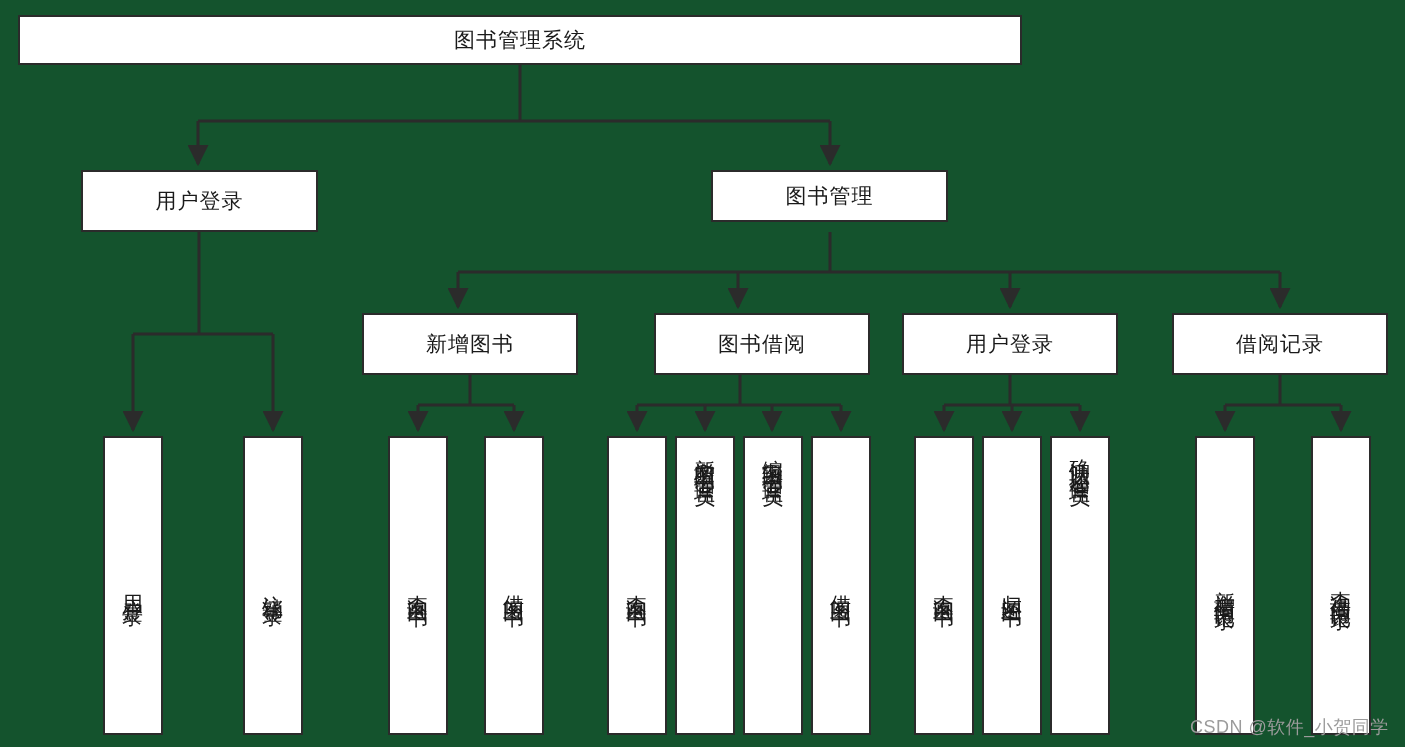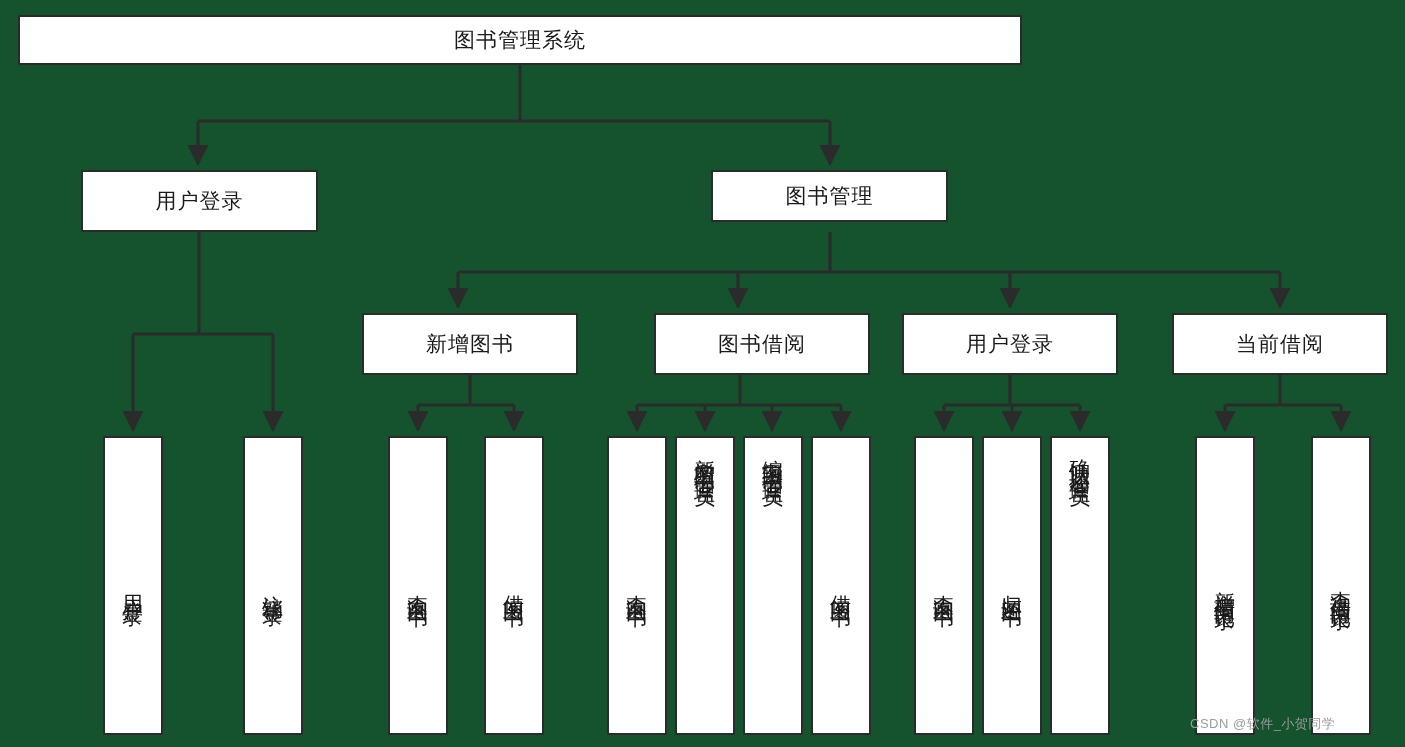--- a/index.html
+++ b/index.html
@@ -50,21 +50,21 @@
     letter-spacing: 4px;
     line-height: 1;
     white-space: nowrap;
   }
   .node.v.centered {
     align-items: center;
     padding-top: 0;
   }
   .watermark {
     position: absolute;
-    font-size: 13px;
+    font-size: 18px;
     color: #9b9b9b;
     white-space: nowrap;
     letter-spacing: 0.5px;
   }
 </style>
 </head>
 <body>
 
 <div id="canvas">
 
@@ -122,21 +122,21 @@
   </svg>
 
   <div class="node h" style="left:18px; top:15px; width:1004px; height:50px;">图书管理系统</div>
 
   <div class="node h" style="left:81px; top:170px; width:237px; height:62px;">用户登录</div>
   <div class="node h" style="left:711px; top:170px; width:237px; height:52px;">图书管理</div>
 
   <div class="node h" style="left:362px; top:313px; width:216px; height:62px;">新增图书</div>
   <div class="node h" style="left:632px; top:313px; width:216px; height:62px;margin-left:22px;">图书借阅</div>
   <div class="node h" style="left:902px; top:313px; width:216px; height:62px;">用户登录</div>
-  <div class="node h" style="left:1172px; top:313px; width:216px; height:62px;">当前借阅</div>
+  <div class="node h" style="left:1172px; top:313px; width:216px; height:62px;">借阅记录</div>
 
   <div class="node v centered" style="left:103px; top:436px; width:60px; height:299px;">
     <span class="vtext">用户登录</span>
   </div>
   <div class="node v centered" style="left:243px; top:436px; width:60px; height:299px;">
     <span class="vtext">注销登录</span>
   </div>
 
   <div class="node v centered" style="left:388px; top:436px; width:60px; height:299px;">
     <span class="vtext">查询图书</span>

